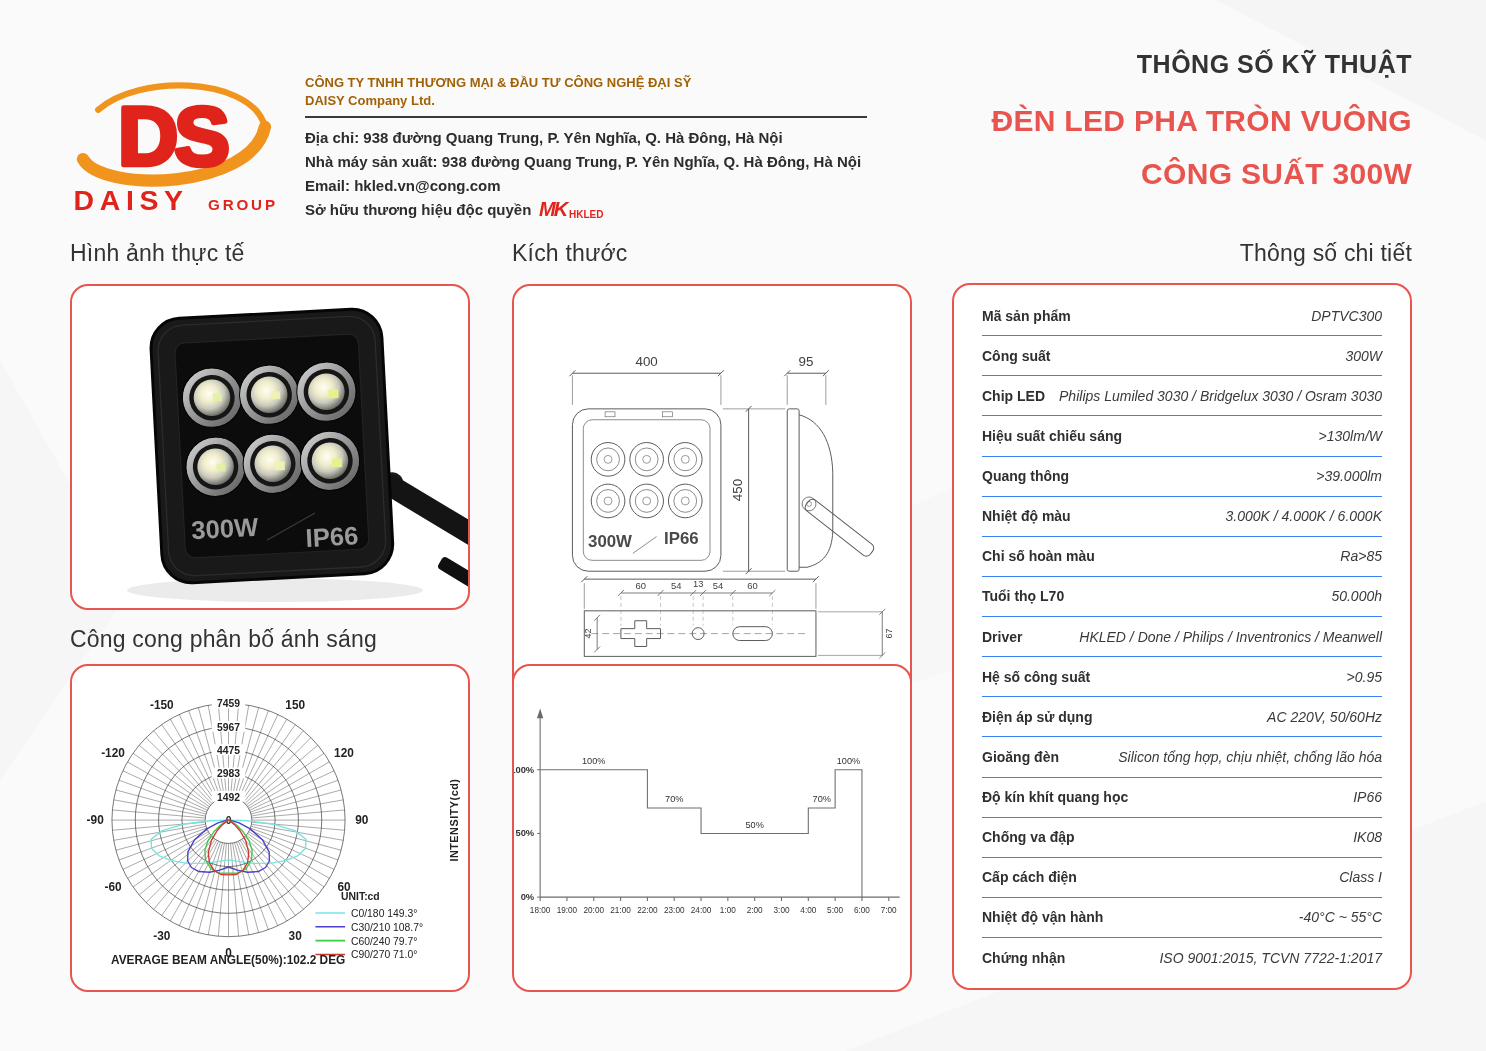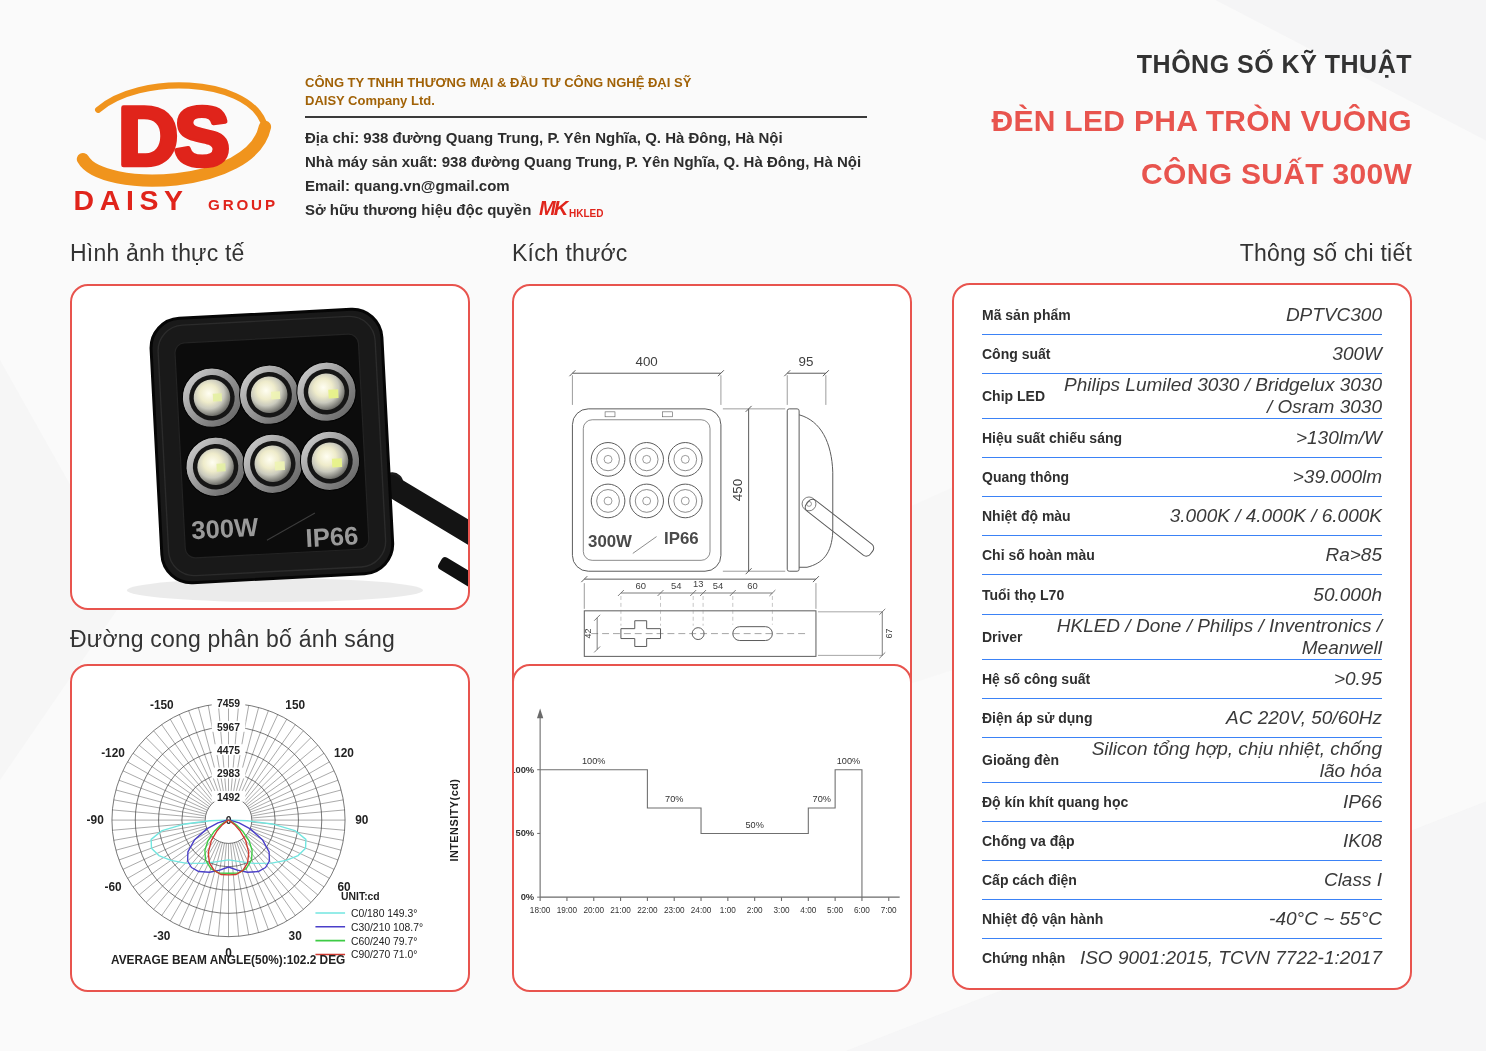--- a/index.html
+++ b/index.html
@@ -18,30 +18,30 @@
   .section-title{
     position:absolute;z-index:2;font-size:23px;font-weight:normal;color:#333;
     letter-spacing:.2px;white-space:nowrap;
   }
   
   .logo-wrap{position:absolute;left:64px;top:68px;width:218px;height:150px;z-index:2;}
   .company{position:absolute;left:305px;top:74px;width:562px;z-index:2;}
   .company .name{color:#a16207;font-weight:bold;font-size:13px;line-height:1.35;}
   .company .divider{border:none;border-top:2px solid #3a3a3a;margin:7px 0 8px 0;}
   .company .info{font-size:15px;font-weight:bold;color:#2d2d2d;line-height:1.6;}
-  .trademark-line{display:flex;gap:8px;font-size:15px;font-weight:bold;color:#2d2d2d;line-height:1.6;}
+  .trademark-line{display:flex;align-items:center;gap:8px;font-size:15px;font-weight:bold;color:#2d2d2d;line-height:1.6;}
   .header-right{position:absolute;right:74px;top:50px;text-align:right;z-index:2;}
   .doc-title{font-size:25px;font-weight:bold;color:#333;letter-spacing:.5px;}
   .product-title{margin-top:16px;font-size:30px;font-weight:bold;color:#e8544e;line-height:1.75;letter-spacing:.3px;}
   
   .spec-table{display:flex;flex-direction:column;height:100%;padding:11px 28px;box-sizing:border-box;}
   .spec-row{flex:1;display:flex;justify-content:space-between;align-items:center;gap:12px;border-bottom:1px solid #3b82f6;}
   .spec-row:last-child{border-bottom:none;}
   .spec-label{font-size:14px;font-weight:bold;color:#2f2f2f;white-space:nowrap;}
-  .spec-value{font-size:19px;font-style:italic;color:#3a3a3a;text-align:right;}
+  .spec-value{font-size:14px;font-style:italic;color:#3a3a3a;text-align:right;}
   svg{display:block;}
   text{font-family:"Liberation Sans",sans-serif;}
 </style>
 </head>
 <body>
 
 <div class="bg-shape" style="right:0;top:0;width:520px;height:270px;background:#f0f0f2;opacity:.55;clip-path:polygon(100% 0,48% 0,100% 52%);"></div>
 <div class="bg-shape" style="left:0;top:360px;width:130px;height:420px;background:#efeff1;opacity:.4;clip-path:polygon(0 0,100% 55%,0 100%);"></div>
 <div class="bg-shape" style="right:0;bottom:0;width:640px;height:320px;background:#f1f1f3;opacity:.5;clip-path:polygon(0 100%,100% 22%,100% 100%);"></div>
 <div class="bg-shape" style="left:520px;top:430px;width:560px;height:360px;background:#f3f3f5;opacity:.45;clip-path:polygon(0 70%,100% 0,100% 55%,12% 100%);"></div>
@@ -55,42 +55,42 @@
     <text x="152" y="150" font-size="16" font-weight="bold" fill="#e0241b" letter-spacing="3">GROUP</text>
   </svg>
 </div>
 
 <div class="company">
   <div class="name">CÔNG TY TNHH THƯƠNG MẠI &amp; ĐẦU TƯ CÔNG NGHỆ ĐẠI SỸ</div>
   <div class="name">DAISY Company Ltd.</div>
   <hr class="divider">
   <div class="info">Địa chỉ: 938 đường Quang Trung, P. Yên Nghĩa, Q. Hà Đông, Hà Nội</div>
   <div class="info">Nhà máy sản xuất: 938 đường Quang Trung, P. Yên Nghĩa, Q. Hà Đông, Hà Nội</div>
-  <div class="info">Email: quang.vn@gmail.com</div>
+  <div class="info">Email: hkled.vn@cong.com</div>
   <div class="trademark-line">
     <span>Sở hữu thương hiệu độc quyền</span>
     <svg width="84" height="22" viewBox="0 0 84 22">
       <text x="0" y="17" font-size="20" font-weight="bold" font-style="italic" fill="#e0241b" letter-spacing="-2">MK</text>
       <text x="30" y="19" font-size="10" font-weight="bold" fill="#e0241b">HKLED</text>
     </svg>
   </div>
 </div>
 
 <div class="header-right">
   <div class="doc-title">THÔNG SỐ KỸ THUẬT</div>
   <div class="product-title">
     <div>ĐÈN LED PHA TRÒN VUÔNG</div>
     <div>CÔNG SUẤT 300W</div>
   </div>
 </div>
 
 <div class="section-title" style="left:70px;top:240px;">Hình ảnh thực tế</div>
 <div class="section-title" style="left:512px;top:240px;">Kích thước</div>
 <div class="section-title" style="right:74px;top:240px;text-align:right;">Thông số chi tiết</div>
-<div class="section-title" style="left:70px;top:626px;">Đường cong phân bố ánh sáng</div>
+<div class="section-title" style="left:70px;top:626px;">Công cong phân bố ánh sáng</div>
 <div class="section-title" style="left:512px;top:626px;">Biểu đồ tiết giảm công suất</div>
 
 <div class="panel" style="left:70px;top:284px;width:400px;height:326px;">
   <svg viewBox="0 0 400 326" width="100%" height="100%">
     <defs>
       <radialGradient id="lensG" cx="42%" cy="38%" r="70%">
         <stop offset="0%" stop-color="#fffef2"></stop>
           <stop offset="35%" stop-color="#efeccb"></stop>
         <stop offset="60%" stop-color="#c9c9bd"></stop>
           <stop offset="82%" stop-color="#84847e"></stop>

